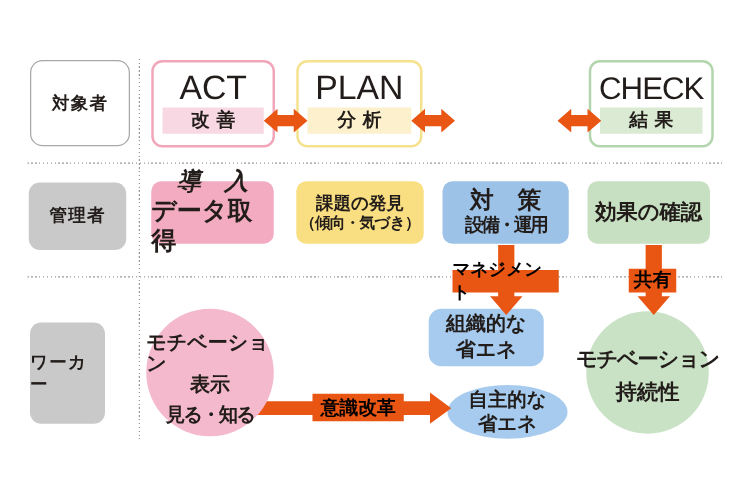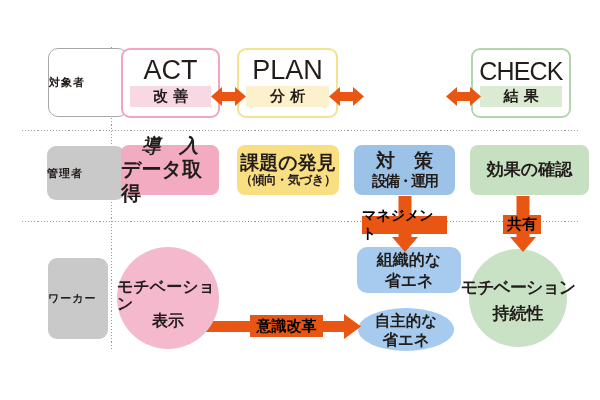--- a/index.html
+++ b/index.html
@@ -7,22 +7,22 @@
     position:relative;width:600px;height:400px;background:#fff;overflow:hidden;
     font-family:"Liberation Sans",sans-serif;color:var(--text,#221d1a);
     -webkit-font-smoothing:antialiased;
   }
   .vdots{position:absolute;left:111px;top:47px;width:1px;height:304px;
     background-image:repeating-linear-gradient(to bottom,var(--dots,#969696) 0 1.1px,transparent 1.1px 3.1px);}
   .hdots{position:absolute;left:22px;width:558px;height:1px;
     background-image:repeating-linear-gradient(to right,var(--dots,#969696) 0 1.1px,transparent 1.1px 3.1px);}
   .h1{top:130px}.h2{top:221px}
 
-  .rowhead{position:absolute;display:flex;align-items:center;
-    font-size:11px;font-weight:700;letter-spacing:1px;margin-left:24px;}
+  .rowhead{position:absolute;display:flex;align-items:center;justify-content:center;
+    font-size:14px;font-weight:700;letter-spacing:1px;}
   .rh1{left:24px;top:48px;width:78px;height:67px;background:#fff;
     border:1.5px solid var(--gray_border,#a8a8a8);border-radius:10px;}
   .rh2{left:23px;top:146px;width:78px;height:54px;background:var(--gray_fill,#c9c9ca);border-radius:9px;}
   .rh3{left:24px;top:258px;width:60px;height:81px;background:var(--gray_fill,#c9c9ca);border-radius:9px;}
 
   .pbox{position:absolute;top:48px;height:70px;background:#fff;border-width:2px;border-style:solid;border-radius:9px;box-sizing:border-box;}
   .pbox .pname{position:absolute;top:4px;left:0;right:0;text-align:center;
     font-size:27px;font-weight:400;letter-spacing:0;line-height:32px;}
   .pbox .pband{position:absolute;left:7px;right:7px;bottom:9px;height:21px;
     display:flex;align-items:center;justify-content:center;
@@ -41,34 +41,34 @@
   .da1{left:211px}.da2{left:329px}.da3{left:446px}
 
   .mbox{position:absolute;top:145px;height:50px;border-radius:8px;
     display:flex;flex-direction:column;align-items:center;justify-content:center;}
   .mbox .l1{font-weight:700;line-height:1.15;}
   .mbox .l2{font-weight:700;line-height:1.2;}
   .mb1{left:121px;width:98px;background:var(--pink_fill,#f3abc1);}
   .mb1 .l1{font-size:19px;font-style:italic;}
   .mb1 .l2{font-size:20px;}
   .mb2{left:237px;width:102px;background:var(--yellow_fill,#f9df82);}
-  .mb2 .l1{font-size:19px;}
+  .mb2 .l1{font-size:14px;}
   .mb2 .l2{font-size:12.5px;white-space:nowrap;letter-spacing:-0.6px;}
   .mb3{left:354px;width:101px;background:var(--blue_fill,#9cc2e7);}
   .mb3 .l1{font-size:19px;}
   .mb3 .l2{font-size:15px;letter-spacing:-2px;white-space:nowrap;}
-  .mb4{left:470px;width:119px;background:var(--green_fill,#c6e0c1);}
+  .mb4{left:470px;width:98px;background:var(--green_fill,#c6e0c1);}
   .mb4 .l1{font-size:17px;}
 
   .wshape{position:absolute;display:flex;flex-direction:column;align-items:center;justify-content:center;font-weight:700;}
   .circle1{left:117px;top:247px;width:102px;height:102px;border-radius:50%;
     background:var(--pink_circle,#f4b9cc);z-index:5;padding-top:10px;box-sizing:border-box;}
   .circle1 .l1,.circle1 .l2{font-size:16px;line-height:17px;}
   .circle1 .l3{font-size:15.5px;line-height:17px;margin-top:7px;letter-spacing:-1.5px;}
-  .orgbox{left:357px;top:247px;width:104px;height:46px;border-radius:10px;
+  .orgbox{left:343px;top:247px;width:92px;height:46px;border-radius:10px;
     background:var(--blue_shape,#a6cbee);z-index:3;}
   .orgbox .l1,.orgbox .l2{font-size:16px;line-height:21px;}
   .ellipse{left:358px;top:308px;width:96px;height:43px;border-radius:50%;
     background:var(--blue_shape,#a6cbee);z-index:3;}
   .ellipse .l1,.ellipse .l2{font-size:15.5px;line-height:19px;}
   .circle2{left:469px;top:249px;width:98px;height:98px;border-radius:50%;
     background:var(--green_circle,#c9e2c5);z-index:3;white-space:nowrap;padding-top:6px;box-sizing:border-box;}
   .circle2 .l1,.circle2 .l2{font-size:17px;line-height:26px;}
   .circle2 .l1{letter-spacing:-1px;}
 
@@ -139,20 +139,21 @@
     <div class="l1">対　策</div>
     <div class="l2">設備・運用</div>
   </div>
   <div class="mbox mb4">
     <div class="l1">効果の確認</div>
   </div>
 
   <div class="wshape circle1">
     <div class="l1">モチベーション</div>
     <div class="l2">表示</div>
+    <div class="l3">見る・知る</div>
   </div>
 
   <div class="wshape orgbox">
     <div class="l1">組織的な</div>
     <div class="l2">省エネ</div>
   </div>
 
   <div class="wshape ellipse">
     <div class="l1">自主的な</div>
     <div class="l2">省エネ</div>

